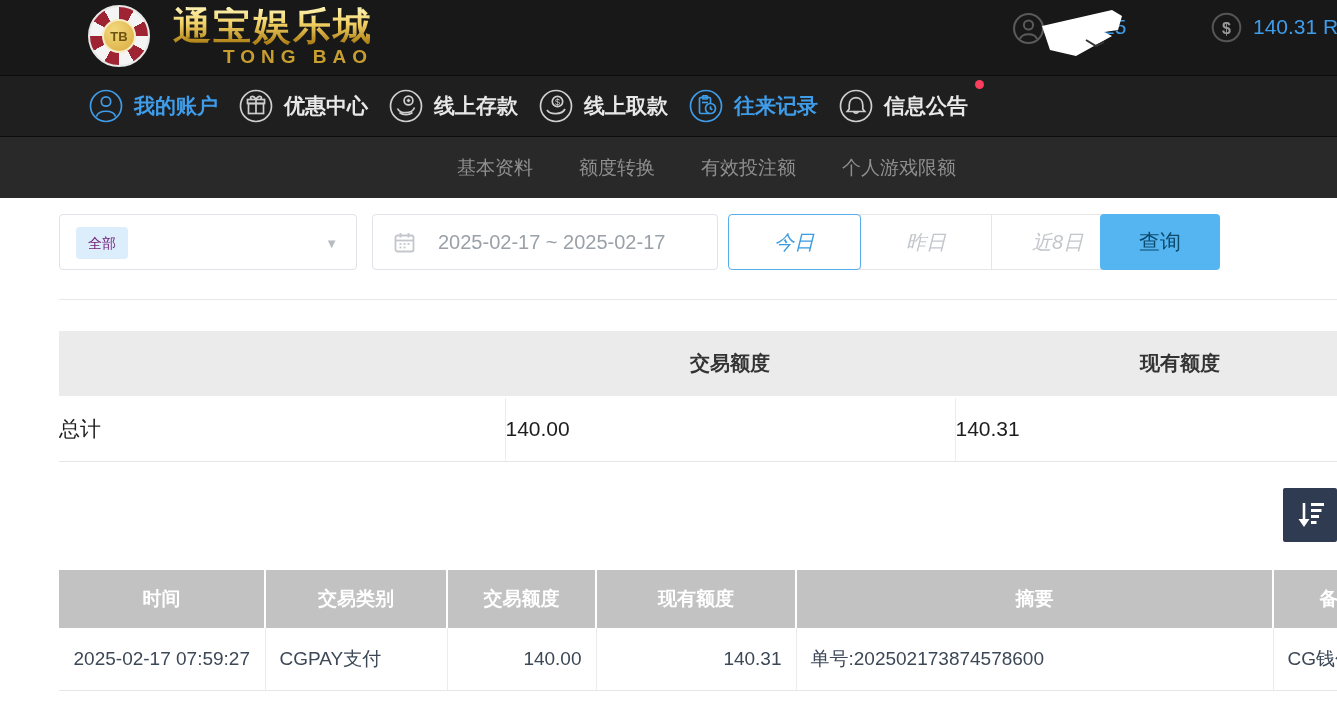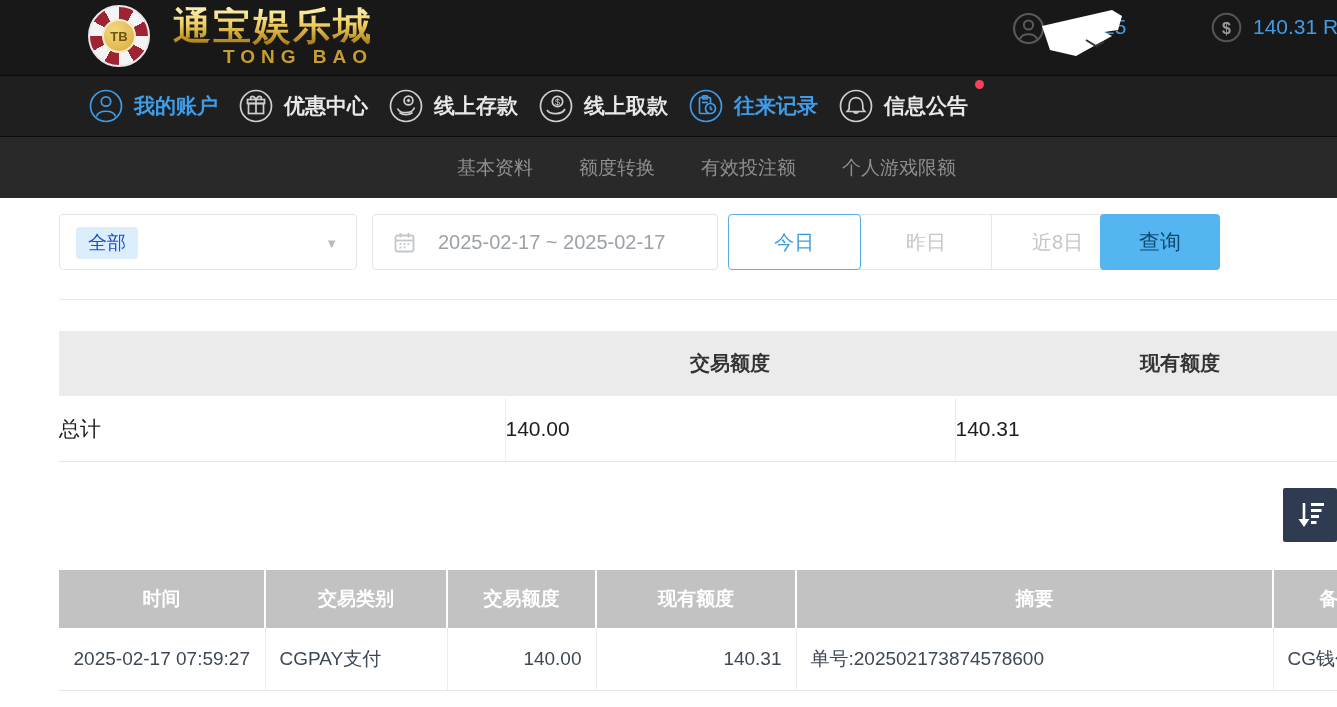--- a/index.html
+++ b/index.html
@@ -60,32 +60,32 @@
     display:flex; align-items:center; padding-left:457px; gap:46px;
   }
   .subnav-item { color:#8f8f8f; font-size:19px; cursor:pointer; }
   
   .dropdown {
     position:absolute; left:59px; top:214px; width:298px; height:56px;
     border:1px solid #e0e3e8; border-radius:4px; background:#fff;
   }
   .type-chip {
     position:absolute; left:16px; top:12px; height:32px; line-height:32px;
-    padding:0 12px; background:#dcedfb; border-radius:4px; color:#1d4ed8; font-size:19px;
+    padding:0 12px; background:#dcedfb; border-radius:4px; color:#701a75; font-size:14px;
   }
   .dropdown-caret { position:absolute; right:18px; top:21px; font-size:13px; color:#b8bcc2; }
   .datebox {
     position:absolute; left:372px; top:214px; width:346px; height:56px;
     border:1px solid #e0e3e8; border-radius:4px; background:#fff;
     display:flex; align-items:center; padding-left:20px; gap:22px;
   }
   .datebox .date-text { color:#9ba1a8; font-size:20px; }
   .quick-group {
     position:absolute; left:728px; top:214px; width:396px; height:56px;
-    border:1px solid #e6e6e6; border-radius:8px; display:flex; background:#fff;
+    border:1px solid #e6e6e6; border-radius:8px; display:flex; background:#fff;font-style:italic;
   }
   .quick-btn {
     flex:1; display:flex; align-items:center; justify-content:center;
     font-size:20px; color:#c2c6cb; cursor:pointer;
   }
   .quick-btn + .quick-btn { border-left:1px solid #e6e6e6; }
   .quick-btn.active {
     border:1px solid #58aeea; border-radius:4px; margin:-1px; color:#3d9ce0; background:#fff; z-index:2;
   }
   .search-btn {

